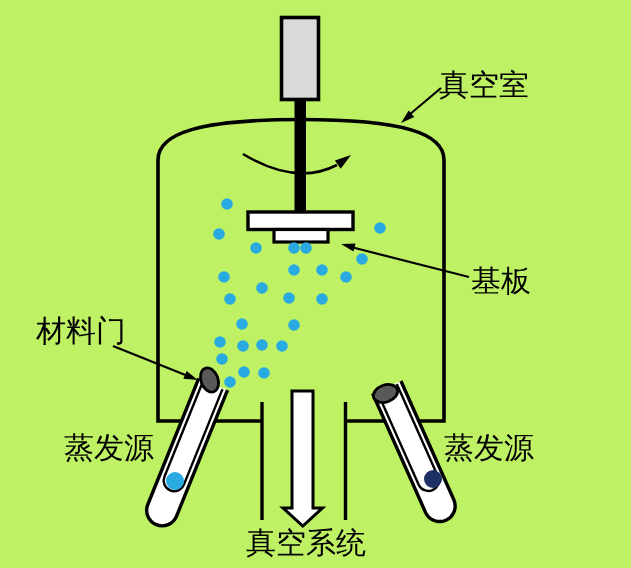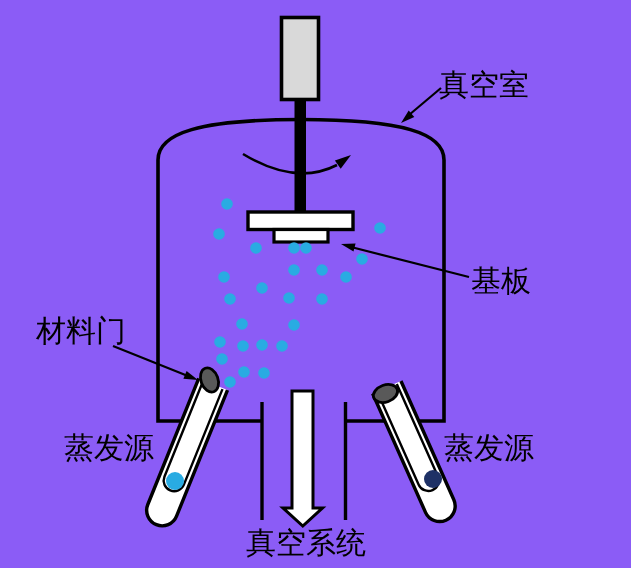--- a/index.html
+++ b/index.html
@@ -4,21 +4,21 @@
 <style>
   html, body {
     margin: 0;
     padding: 0;
     background: #ffffff;
   }
   .stage {
     position: relative;
     width: 631px;
     height: 568px;
-    background: #8b5cf6;
+    background: #bef264;
     overflow: hidden;
   }
   svg.diagram {
     display: block;
     width: 631px;
     height: 568px;
   }
   text.dlabel {
     font-family: "Liberation Serif", "DejaVu Serif", serif;
     font-size: 30px;

